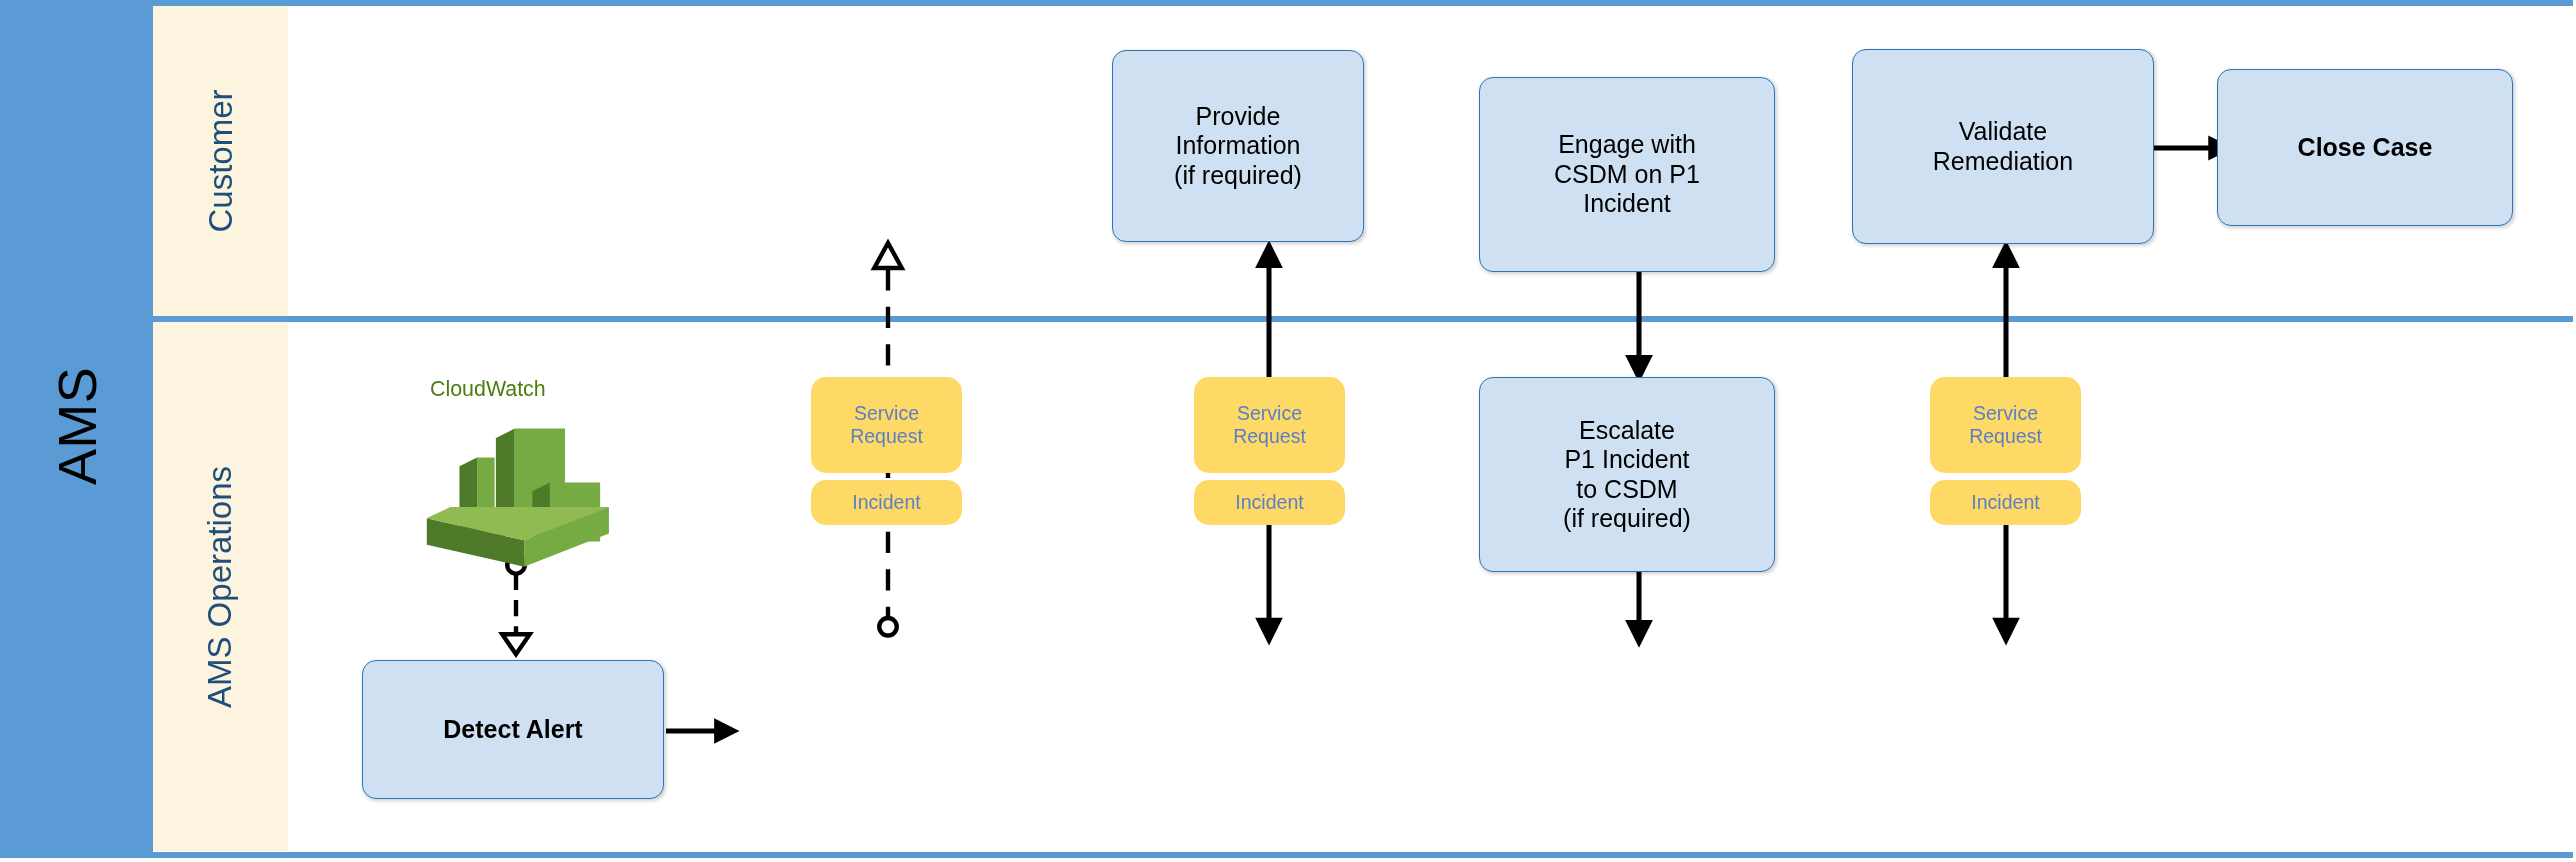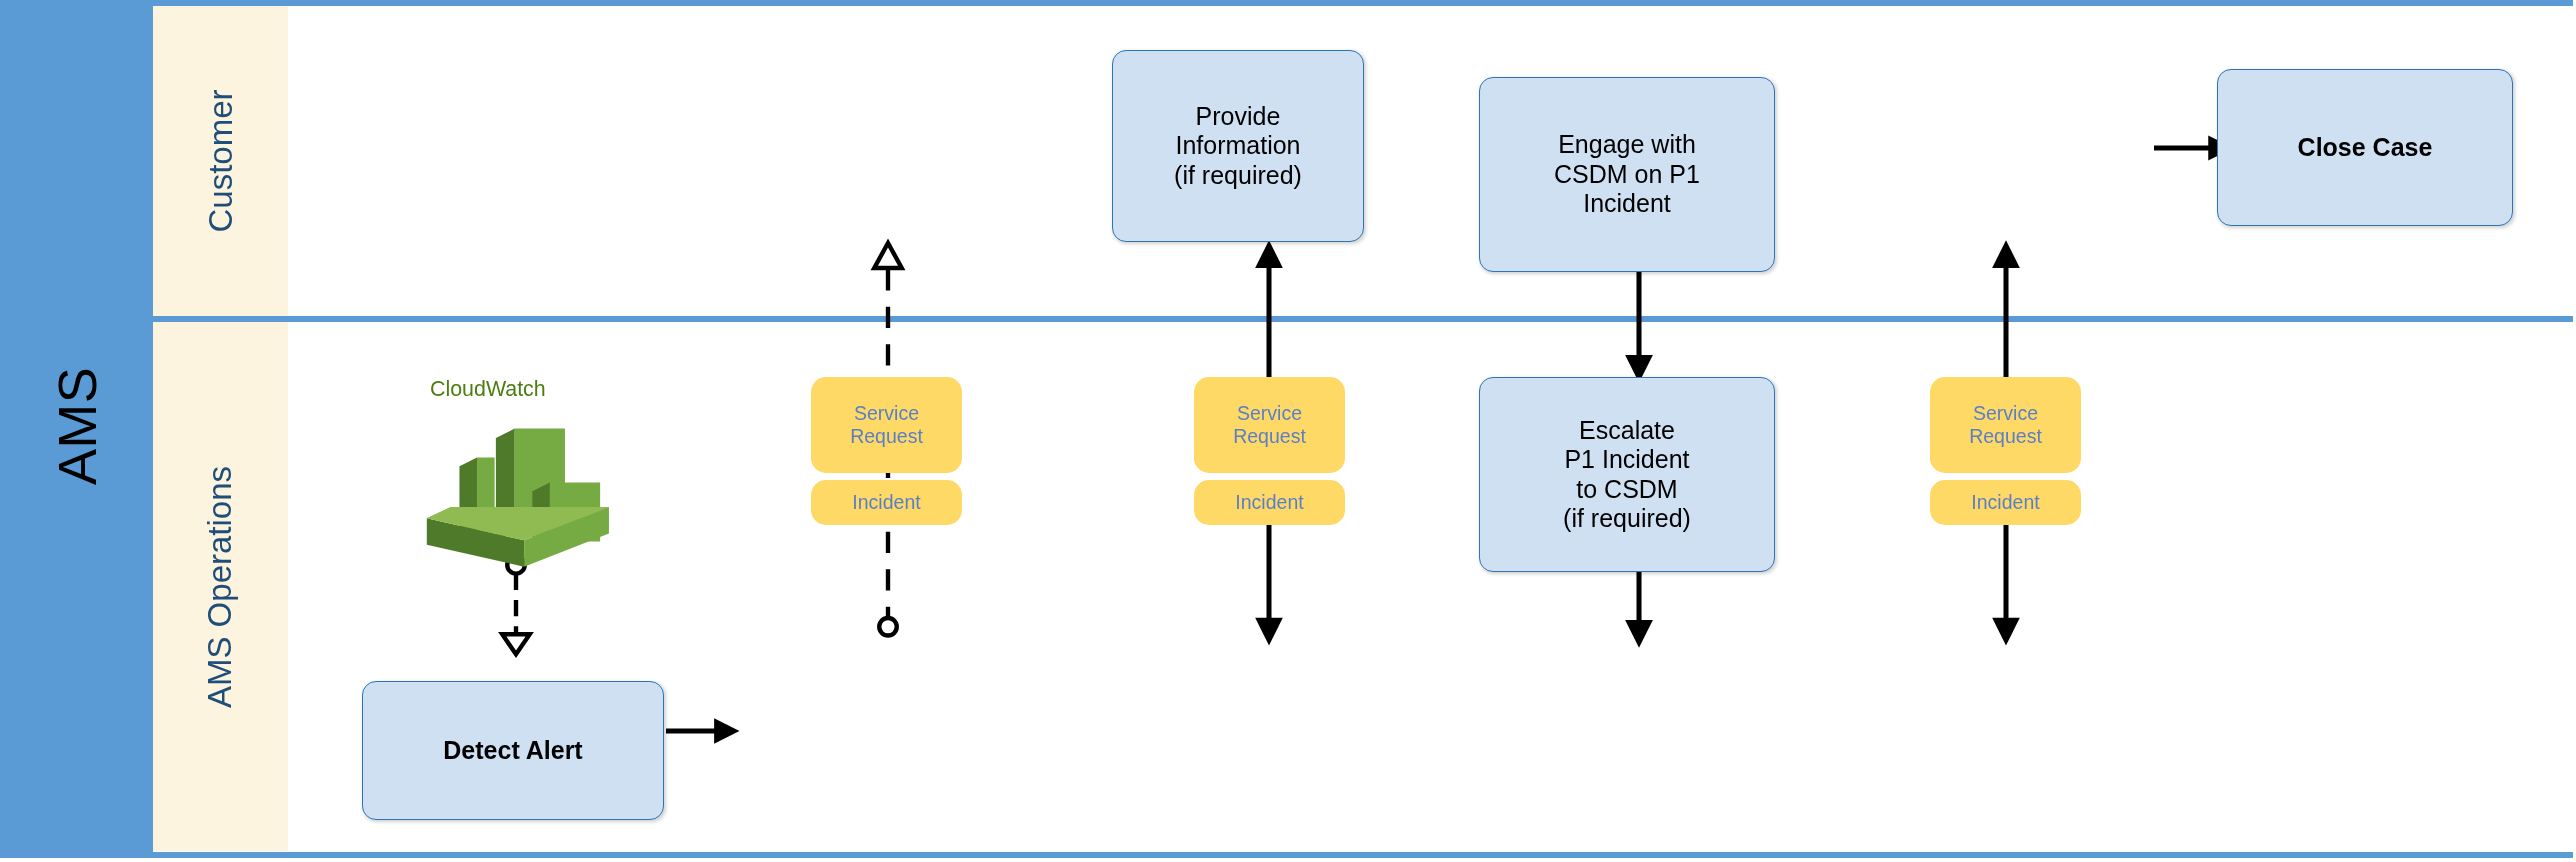--- a/index.html
+++ b/index.html
@@ -210,30 +210,33 @@
 
 
   <div class="node" style="left:1112px;top:50px;width:252px;height:192px;">
     <span>Provide<br>Information<br>(if required)</span>
   </div>
 
   <div class="node" style="left:1479px;top:49px;width:296px;height:195px;margin-top:28px;">
     <span>Engage with<br>CSDM on P1<br>Incident</span>
   </div>
 
+  <div class="node" style="left:1852px;top:49px;width:302px;height:195px;">
+    <span>Validate<br>Remediation</span>
+  </div>
 
   <div class="node bold" style="left:2217px;top:69px;width:296px;height:157px;align-items:center;">
     <span>Close Case</span>
   </div>
 
   <div class="node" style="left:1479px;top:377px;width:296px;height:195px;">
     <span>Escalate<br>P1 Incident<br>to CSDM<br>(if required)</span>
   </div>
 
-  <div class="node bold" style="left:362px;top:660px;width:302px;height:139px;margin-top:21px;">
+  <div class="node bold" style="left:362px;top:660px;width:302px;height:139px;">
     <span>Detect Alert</span>
   </div>
 
 
   <div class="badge" style="left:811px;top:377px;width:151px;height:96px;">
     <span>Service<br>Request</span>
   </div>
   <div class="badge" style="left:811px;top:480px;width:151px;height:45px;">
     <span>Incident</span>
   </div>

